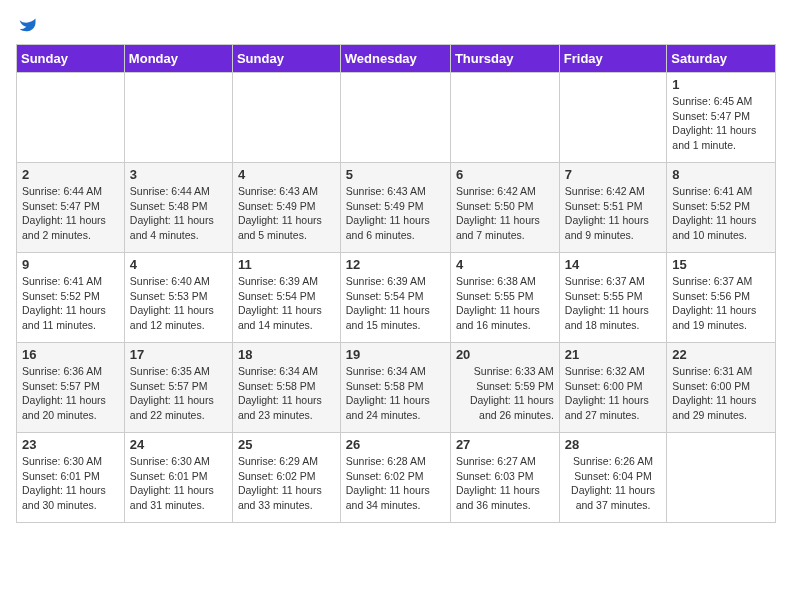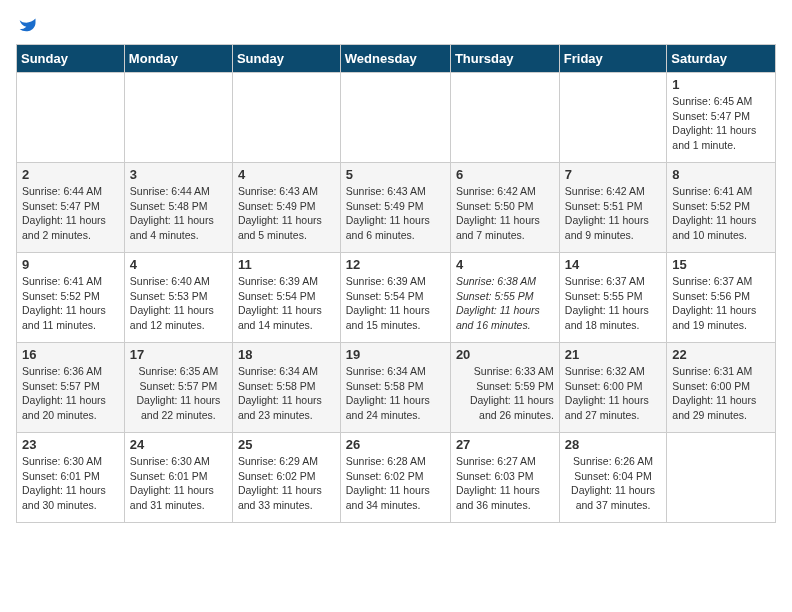--- a/index.html
+++ b/index.html
@@ -52,21 +52,21 @@
       font-size: 15px;
       color: #333;
       margin-top: 2px;
     }
     .calendar-table {
       width: 100%;
       border-collapse: collapse;
       border: 1px solid #ccc;
     }
     .calendar-table th {
-      background-color: #0c4a6e;
+      background-color: #6d28d9;
       color: #fff;
       font-size: 13px;
       font-weight: bold;
       padding: 6px 4px;
       text-align: left;
       border: 1px solid #ccc;
     }
     .calendar-table td {
       vertical-align: top;
       border: 1px solid #ccc;
@@ -218,21 +218,21 @@
         </td>
         <td>
           <span class="day-number">12</span>
           <div class="day-info" style="white-space: pre-line;">Sunrise: 6:39 AM
 Sunset: 5:54 PM
 Daylight: 11 hours
 and 15 minutes.</div>
         </td>
         <td>
           <span class="day-number">4</span>
-          <div class="day-info" style="white-space: pre-line; font-style: italic;">Sunrise: 6:38 AM
+          <div class="day-info" style="white-space: pre-line;">Sunrise: 6:38 AM
 Sunset: 5:55 PM
 Daylight: 11 hours
 and 16 minutes.</div>
         </td>
         <td>
           <span class="day-number">14</span>
           <div class="day-info" style="white-space: pre-line;">Sunrise: 6:37 AM
 Sunset: 5:55 PM
 Daylight: 11 hours
 and 18 minutes.</div>
@@ -248,21 +248,21 @@
       <tr>
         <td>
           <span class="day-number">16</span>
           <div class="day-info" style="white-space: pre-line;">Sunrise: 6:36 AM
 Sunset: 5:57 PM
 Daylight: 11 hours
 and 20 minutes.</div>
         </td>
         <td>
           <span class="day-number">17</span>
-          <div class="day-info" style="white-space: pre-line; text-align: center;">Sunrise: 6:35 AM
+          <div class="day-info" style="white-space: pre-line;">Sunrise: 6:35 AM
 Sunset: 5:57 PM
 Daylight: 11 hours
 and 22 minutes.</div>
         </td>
         <td>
           <span class="day-number">18</span>
           <div class="day-info" style="white-space: pre-line;">Sunrise: 6:34 AM
 Sunset: 5:58 PM
 Daylight: 11 hours
 and 23 minutes.</div>

